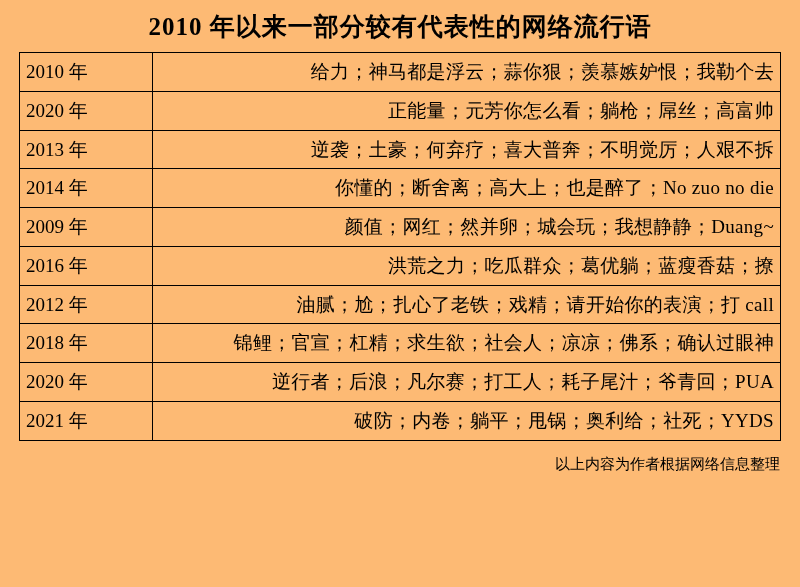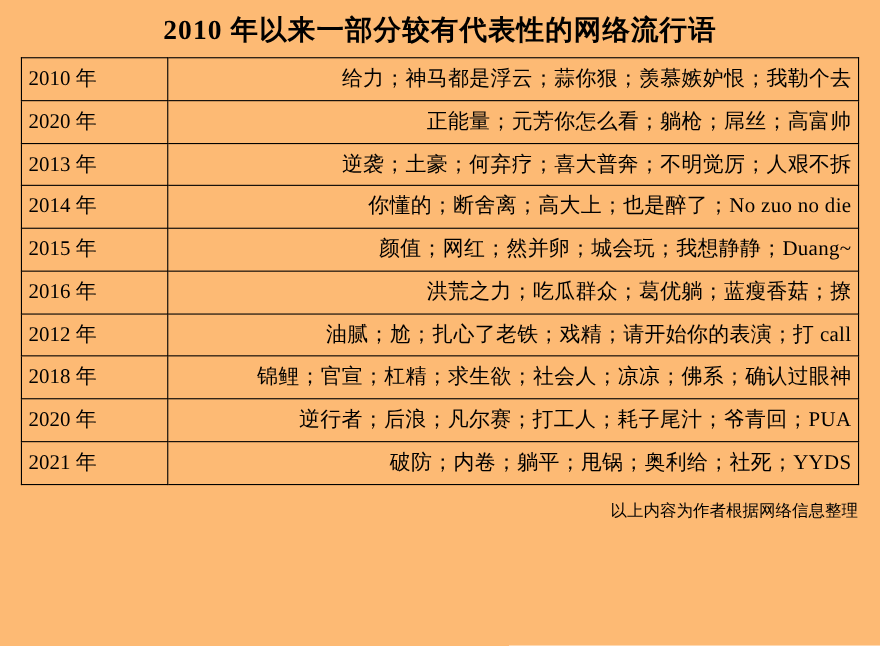--- a/index.html
+++ b/index.html
@@ -81,21 +81,21 @@
       </tr>
       <tr>
         <td class="year-cell">2013 年</td>
         <td class="terms-cell">逆袭；土豪；何弃疗；喜大普奔；不明觉厉；人艰不拆</td>
       </tr>
       <tr>
         <td class="year-cell">2014 年</td>
         <td class="terms-cell">你懂的；断舍离；高大上；也是醉了；No zuo no die</td>
       </tr>
       <tr>
-        <td class="year-cell">2015 年</td>
+        <td class="year-cell">2009 年</td>
         <td class="terms-cell">颜值；网红；然并卵；城会玩；我想静静；Duang~</td>
       </tr>
       <tr>
         <td class="year-cell">2016 年</td>
         <td class="terms-cell">洪荒之力；吃瓜群众；葛优躺；蓝瘦香菇；撩</td>
       </tr>
       <tr>
         <td class="year-cell">2012 年</td>
         <td class="terms-cell">油腻；尬；扎心了老铁；戏精；请开始你的表演；打 call</td>
       </tr>

